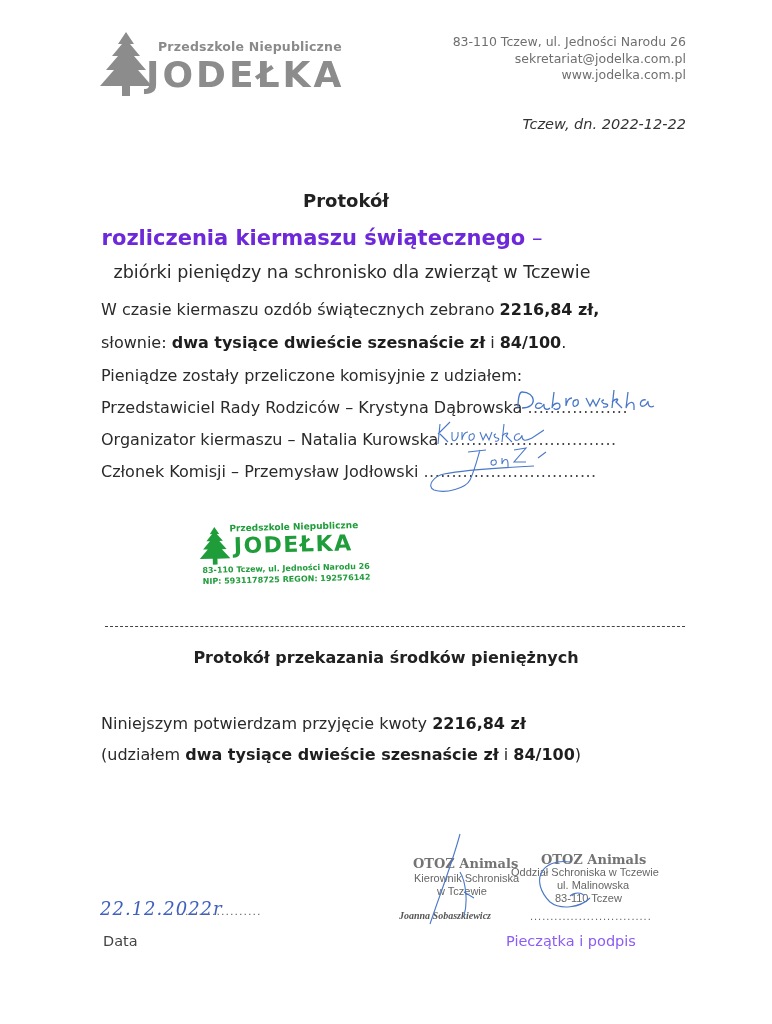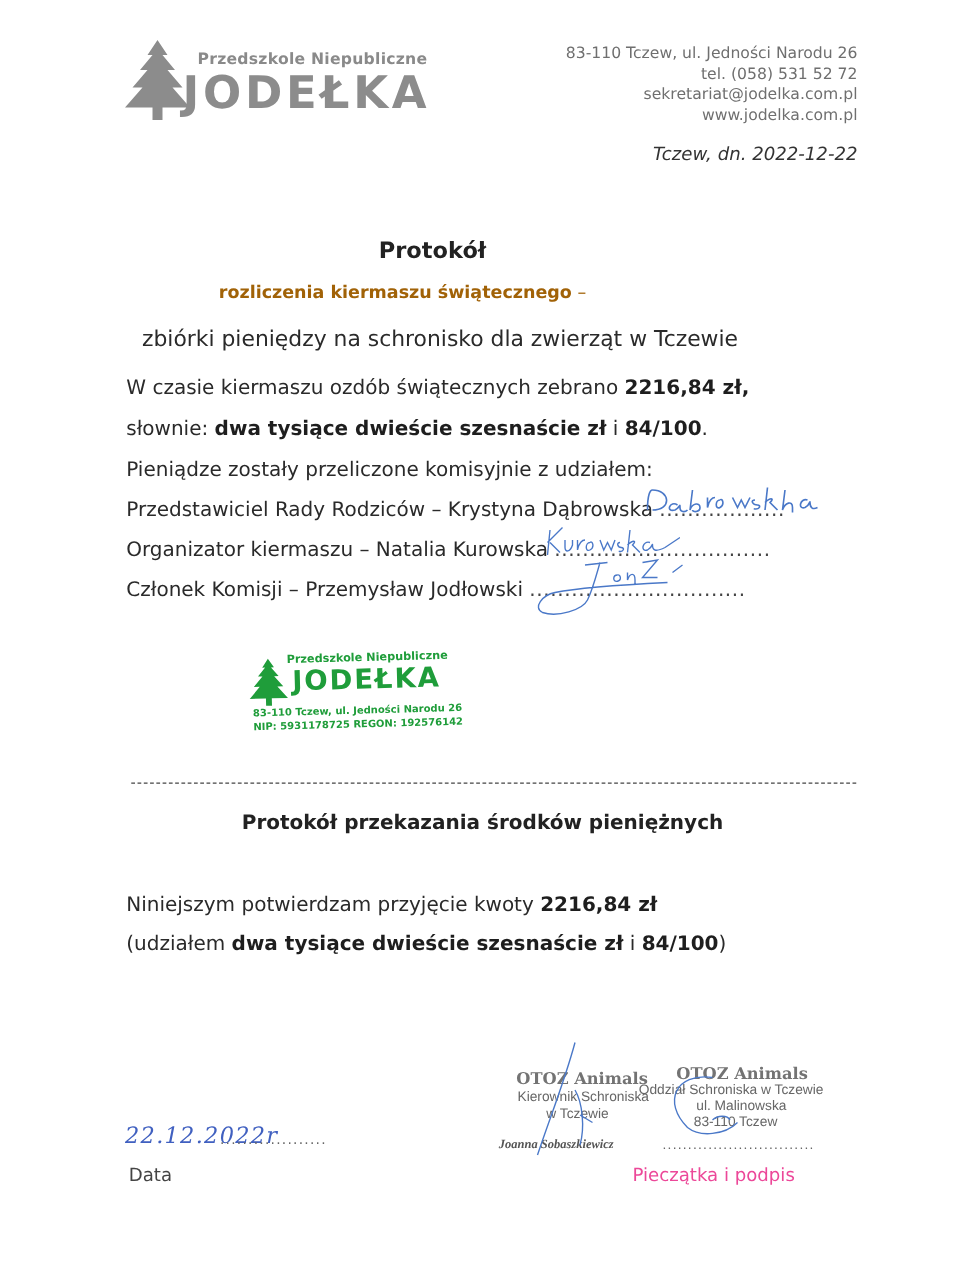--- a/index.html
+++ b/index.html
@@ -14,21 +14,21 @@
               color: #8a8a8a; letter-spacing: 0.2px; font-family: "DejaVu Sans", sans-serif; }
   .logo-main { position: absolute; left: 46px; top: 24px; font-size: 36px; font-weight: bold;
                color: #8c8c8c; letter-spacing: 3px; font-family: "DejaVu Sans", sans-serif; }
 
   .contact { right: 86px; top: 34px; text-align: right; font-size: 12.5px; line-height: 16.5px;
              color: #6f6f6f; font-family: "DejaVu Sans", sans-serif; }
 
   .place-date { right: 86px; top: 116px; font-size: 14.5px; color: #333; font-style: italic; }
 
   .title1 { left: 0; width: 692px; top: 190px; text-align: center; font-size: 18px; font-weight: bold; color: #222; }
-  .title2 { left: 0; width: 644px; top: 226px; text-align: center; font-size: 14px; color: #a16207; }
+  .title2 { left: 0; width: 644px; top: 226px; text-align: center; font-size: 21px; color: #6d28d9; }
   .title2 b { font-weight: bold; }
   .title3 { left: 0; width: 704px; top: 262px; text-align: center; font-size: 17.5px; color: #2a2a2a; }
 
   .para { left: 101px; font-size: 16px; color: #2a2a2a; white-space: nowrap; }
   .para b { font-weight: bold; color: #1e1e1e; }
   .dots { color: #444; letter-spacing: 0.5px; }
 
   .sig { position: absolute; pointer-events: none; }
 
   .stamp-green { left: 198px; top: 520px; width: 170px; height: 68px; transform: rotate(-1.5deg); }
@@ -42,36 +42,35 @@
 
   .stamp-otoz { left: 395px; top: 850px; width: 280px; height: 80px; color: #555; font-family: "Liberation Sans", sans-serif; }
   .stamp-otoz .o-title { position: absolute; font-weight: bold; font-size: 13px; color: #737373; font-family: "DejaVu Serif", serif; }
   .stamp-otoz .o-line { position: absolute; font-size: 11px; color: #666; white-space: nowrap; }
   .stamp-otoz .o-name { position: absolute; left: 4px; top: 60px; font-style: italic; font-weight: bold; font-size: 10px; color: #555; font-family: Liberation Serif, serif; white-space: nowrap; }
   .stamp-otoz .o-dots { position: absolute; left: 135px; top: 60px; font-size: 11px; color: #666; letter-spacing: 1px; }
 
   .date-hw { left: 100px; top: 898px; font-size: 18px; color: #4060c0; font-style: italic; font-family: "DejaVu Serif", serif; letter-spacing: 1px; }
   .date-dots { left: 176px; top: 905px; font-size: 11px; color: #666; letter-spacing: 1px; }
   .label-data { left: 103px; top: 933px; font-size: 14.5px; color: #444; }
-  .label-stamp { left: 506px; top: 933px; font-size: 14.5px; color: #ec4899; }
+  .label-stamp { left: 506px; top: 933px; font-size: 14.5px; color: #8b5cf6; }
 </style>
 </head>
 <body>
 
 <div class="abs logo">
   <svg class="logo-tree" width="52" height="68" viewBox="0 0 52 68">
     <polygon fill="#8c8c8c" points="26,2 34,14 30,14 40,26 34,26 46,40 38,40 52,56 30,56 30,66 22,66 22,56 0,56 14,40 6,40 18,26 12,26 22,14 18,14"></polygon>
   </svg>
   <div class="logo-sub">Przedszkole Niepubliczne</div>
   <div class="logo-main">JODEŁKA</div>
 </div>
 
 <div class="abs contact">
   <div>83-110 Tczew, ul. Jedności Narodu 26</div>
-  <div>tel. (058) 531 52 72</div>
   <div>sekretariat@jodelka.com.pl</div>
   <div>www.jodelka.com.pl</div>
 </div>
 
 <div class="abs place-date">Tczew, dn. 2022-12-22</div>
 
 <div class="abs title1">Protokół</div>
 <div class="abs title2"><b>rozliczenia kiermaszu świątecznego</b><span> –</span></div>
 <div class="abs title3">zbiórki pieniędzy na schronisko dla zwierząt w Tczewie</div>
 

